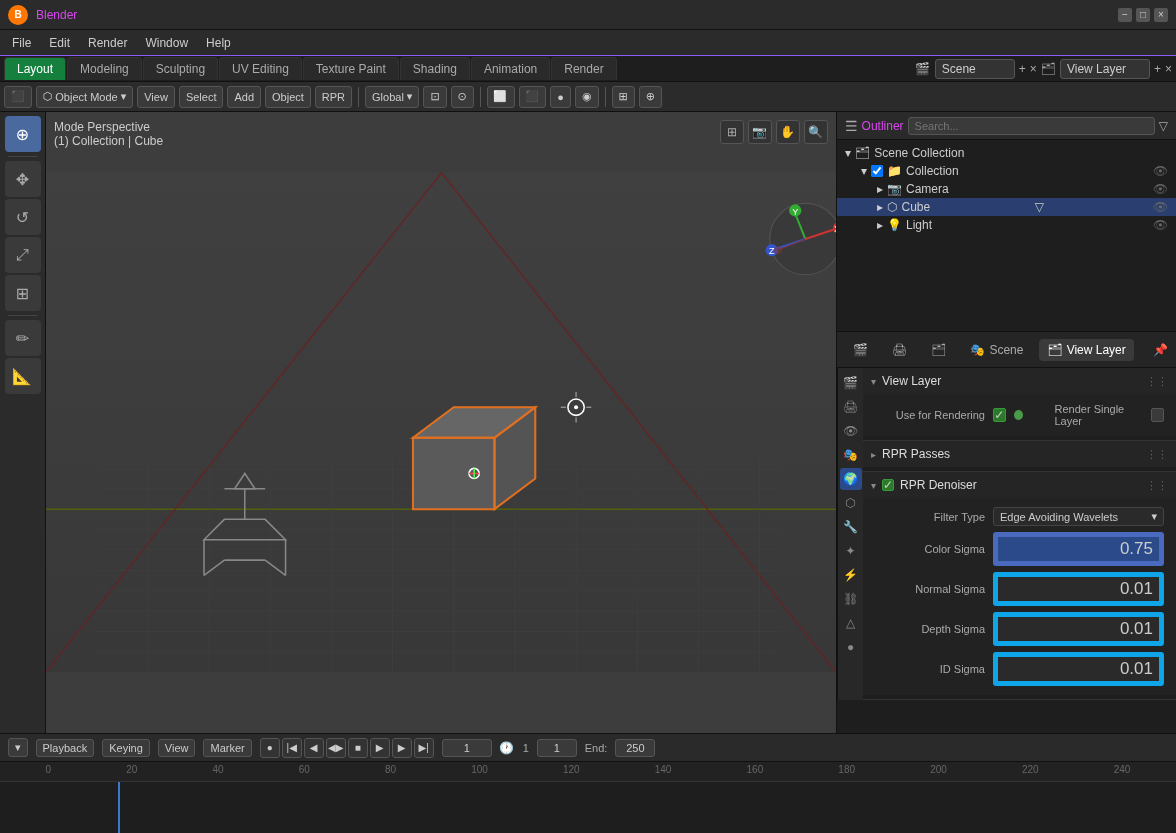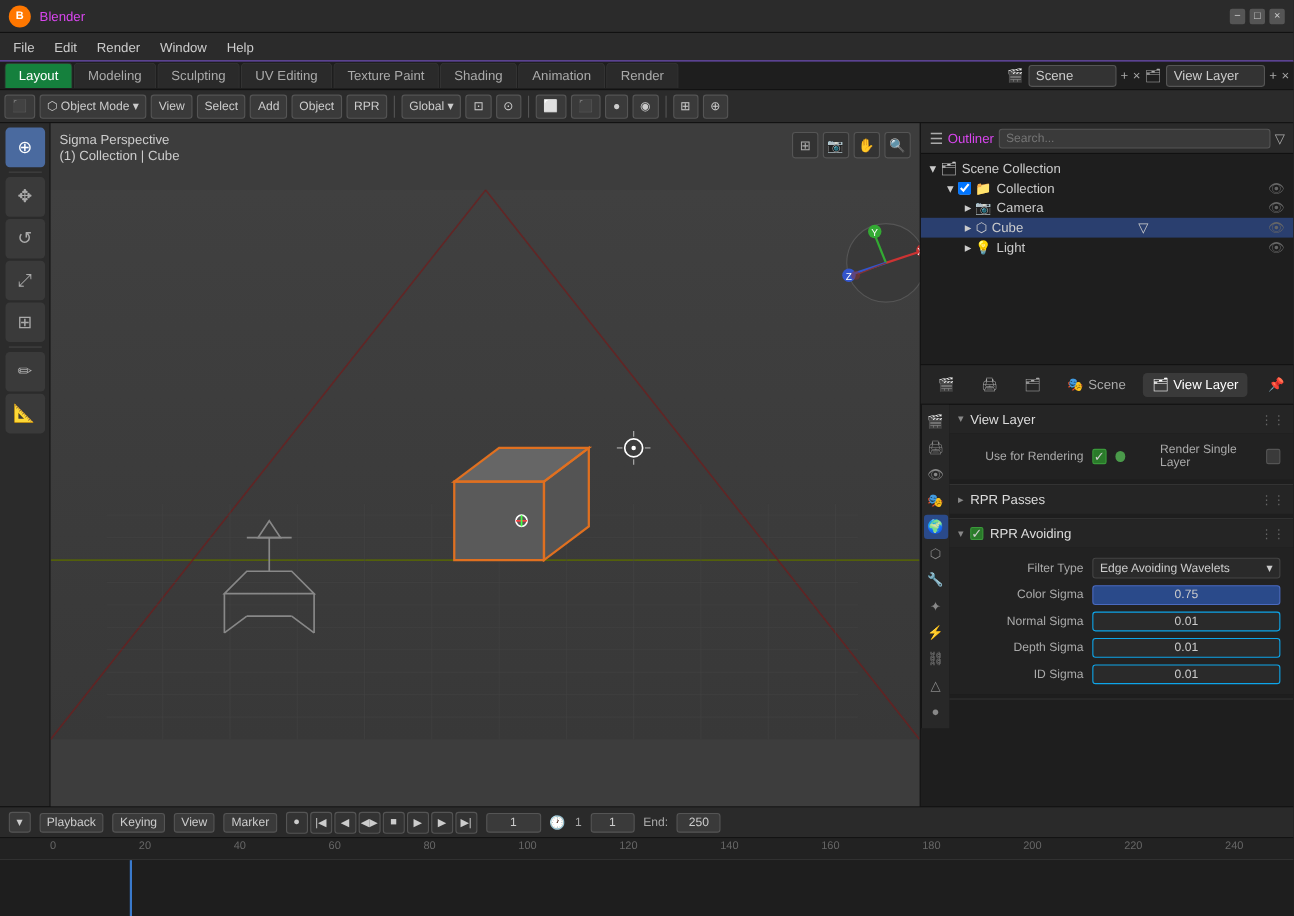--- a/index.html
+++ b/index.html
@@ -308,26 +308,26 @@
     .prop-row {
       display: flex;
       align-items: center;
       padding: 3px 0;
       gap: 8px;
     }
     .prop-label { color: #aaa; font-size: 11px; min-width: 110px; text-align: right; }
     .prop-value {
       flex: 1;
       background: #2a2a2a;
-      border: 1px solid #0ea5e9;
+      border: 5px solid #0ea5e9;
       border-radius: 3px;
       padding: 2px 6px;
       color: #ccc;
-      font-size: 11px;
-      text-align: center;
+      font-size: 17px;
+      text-align: right;
     }
     .prop-value.highlighted { background: #2a4a8a; border-color: #4a6abf; }
     .prop-checkbox {
       width: 14px; height: 14px;
       background: #2a7a2a;
       border: 1px solid #3a9a3a;
       border-radius: 2px;
       cursor: pointer;
       display: flex; align-items: center; justify-content: center;
     }
@@ -545,21 +545,21 @@
       <div class="tool-btn" title="Rotate">↺</div>
       <div class="tool-btn" title="Scale">⤢</div>
       <div class="tool-btn" title="Transform">⊞</div>
       <div class="tool-sep"></div>
       <div class="tool-btn" title="Annotate">✏</div>
       <div class="tool-btn" title="Measure">📐</div>
     </div>
 
     <div id="viewport">
       <div id="viewport-info">
-        <div>Sigma Perspective</div>
+        <div>Mode Perspective</div>
         <div>(1) Collection | Cube</div>
       </div>
 
       <svg class="svg-viewport" viewBox="0 0 775 490">
 
         <defs>
           <linearGradient id="bgGrad" x1="0%" y1="0%" x2="0%" y2="100%">
             <stop offset="0%" style="stop-color:#404040;stop-opacity:1"></stop>
             <stop offset="100%" style="stop-color:#383838;stop-opacity:1"></stop>
           </linearGradient>
@@ -760,21 +760,21 @@
                 <span class="section-arrow">▸</span>
                 <span class="section-title">RPR Passes</span>
                 <span class="section-options">⋮⋮</span>
               </div>
             </div>
 
             <div class="props-section">
               <div class="section-header">
                 <span class="section-arrow">▾</span>
                 <div class="prop-checkbox" style="width:12px;height:12px;background:#2a7a2a;border:1px solid #3a9a3a;border-radius:2px;">✓</div>
-                <span class="section-title">RPR Avoiding</span>
+                <span class="section-title">RPR Denoiser</span>
                 <span class="section-options">⋮⋮</span>
               </div>
               <div class="section-content">
 
                 <div class="prop-row">
                   <span class="prop-label">Filter Type</span>
                   <div class="prop-dropdown">
                     <span>Edge Avoiding Wavelets</span>
                     <span>▾</span>
                   </div>

